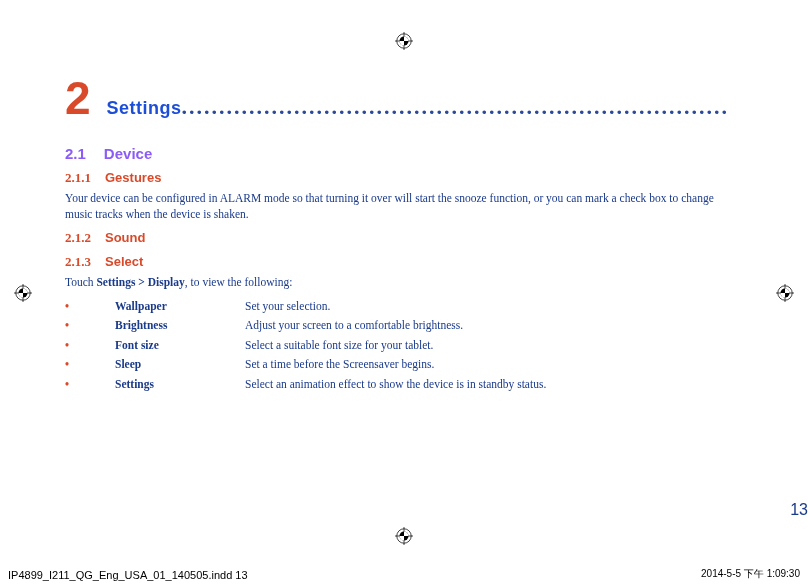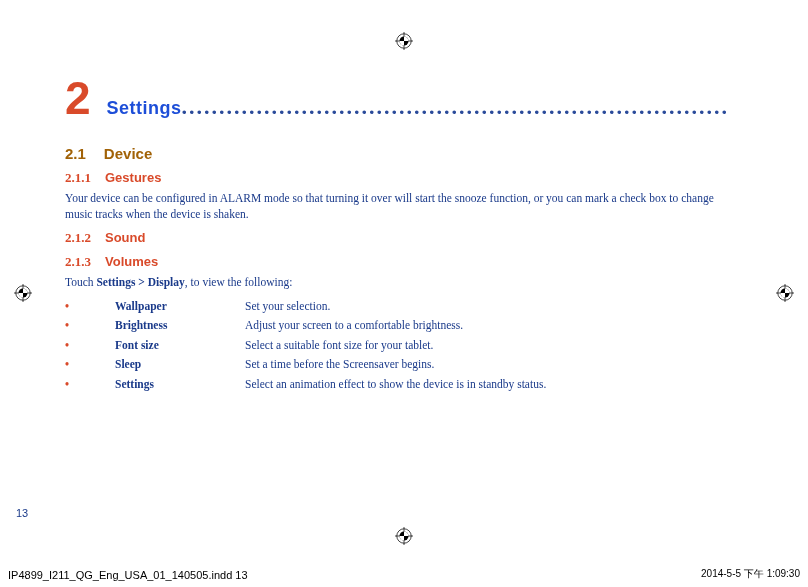--- a/index.html
+++ b/index.html
@@ -40,21 +40,21 @@
       font-weight: bold;
       color: #2a4a9a;
       letter-spacing: 2px;
       flex: 1;
       overflow: hidden;
       white-space: nowrap;
     }
     .section-h2 {
       font-size: 15px;
       font-weight: bold;
-      color: #a16207;
+      color: #8b5cf6;
       font-family: Arial, sans-serif;
       margin-bottom: 8px;
     }
     .section-h2 .num { margin-right: 18px; }
     .section-h3 {
       font-size: 13px;
       font-weight: bold;
       color: #d94a2a;
       font-family: Arial, sans-serif;
       margin-top: 8px;
@@ -89,22 +89,22 @@
       width: 130px;
       flex-shrink: 0;
       margin-left: 36px;
     }
     .desc { flex: 1; }
     .page-num {
       position: absolute;
       left: 16px;
       right: 0;
       bottom: 68px;
-      text-align: left;
-      font-size: 11px;
+      text-align: right;
+      font-size: 16px;
       color: #1a3a8a;
       font-family: Arial, sans-serif;
     }
     .footer-left {
       position: absolute;
       left: 8px;
       bottom: 6px;
       font-size: 11px;
       color: #000;
       font-family: Arial, sans-serif;
@@ -146,21 +146,21 @@
   <div class="section-h3">
     <span class="num">2.1.1</span><span>Gestures</span>
   </div>
   <p class="body-text">Your device can be configured in ALARM mode so that turning it over will start the snooze function, or you can mark a check box to change music tracks when the device is shaken.</p>
 
   <div class="section-h3">
     <span class="num">2.1.2</span><span>Sound</span>
   </div>
 
   <div class="section-h3">
-    <span class="num">2.1.3</span><span>Volumes</span>
+    <span class="num">2.1.3</span><span>Select</span>
   </div>
   <p class="body-text">
     <span>Touch </span><b>Settings &gt; Display</b><span>, to view the following:</span>
   </p>
 
   <div class="def-list">
     <div class="def-row">
       <span class="bullet">•</span>
       <span class="term">Wallpaper</span>
       <span class="desc">Set your selection.</span>

